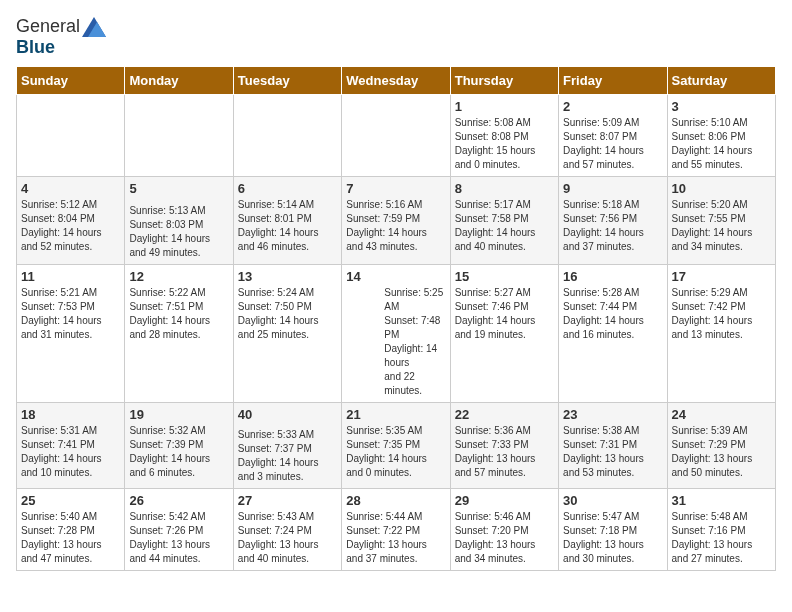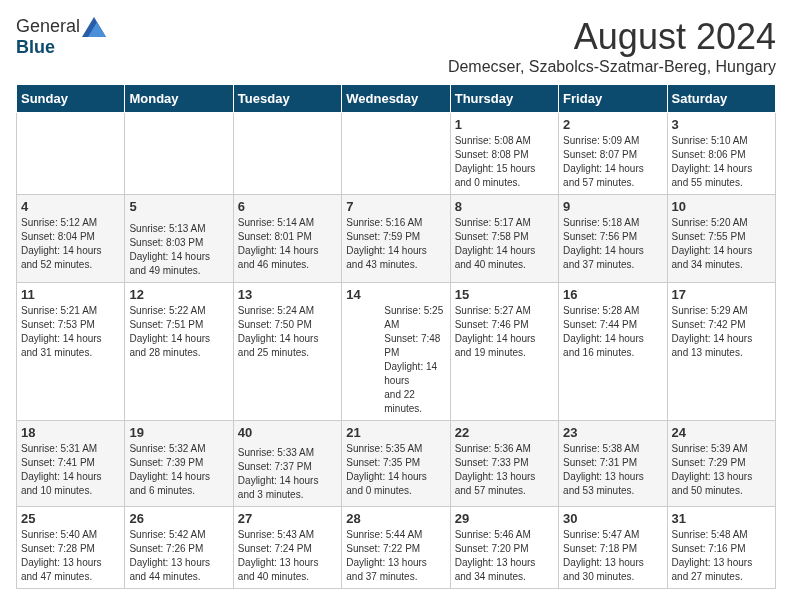--- a/index.html
+++ b/index.html
@@ -51,21 +51,21 @@
     .location-title {
       font-size: 16px;
       color: #333;
     }
     .calendar {
       width: 100%;
       border-collapse: collapse;
       margin-top: 8px;
     }
     .calendar th {
-      background-color: #0c4a6e;
+      background-color: #a16207;
       color: #fff;
       font-size: 13px;
       font-weight: bold;
       padding: 6px 4px;
       text-align: left;
       border: 1px solid #fff;
     }
     .calendar td {
       vertical-align: top;
       border: 1px solid #ccc;
@@ -102,24 +102,20 @@
   <div class="logo">
     <div class="logo-text">
       <span class="logo-general">General</span>
       <svg class="logo-icon" viewBox="0 0 24 20" xmlns="http://www.w3.org/2000/svg">
         <polygon points="0,20 12,0 24,20" fill="#2a5da8"></polygon>
         <polygon points="6,20 15,5 24,20" fill="#4a90d9"></polygon>
       </svg>
     </div>
     <span class="logo-blue">Blue</span>
   </div>
-  <div class="title-area">
-    <div class="month-title">August 2024</div>
-    <div class="location-title">Demecser, Szabolcs-Szatmar-Bereg, Hungary</div>
-  </div>
 </div>
 
 <table class="calendar">
   <thead>
     <tr>
 
     <th>Sunday</th>
         <th>Monday</th>
         <th>Tuesday</th>
         <th>Wednesday</th>

